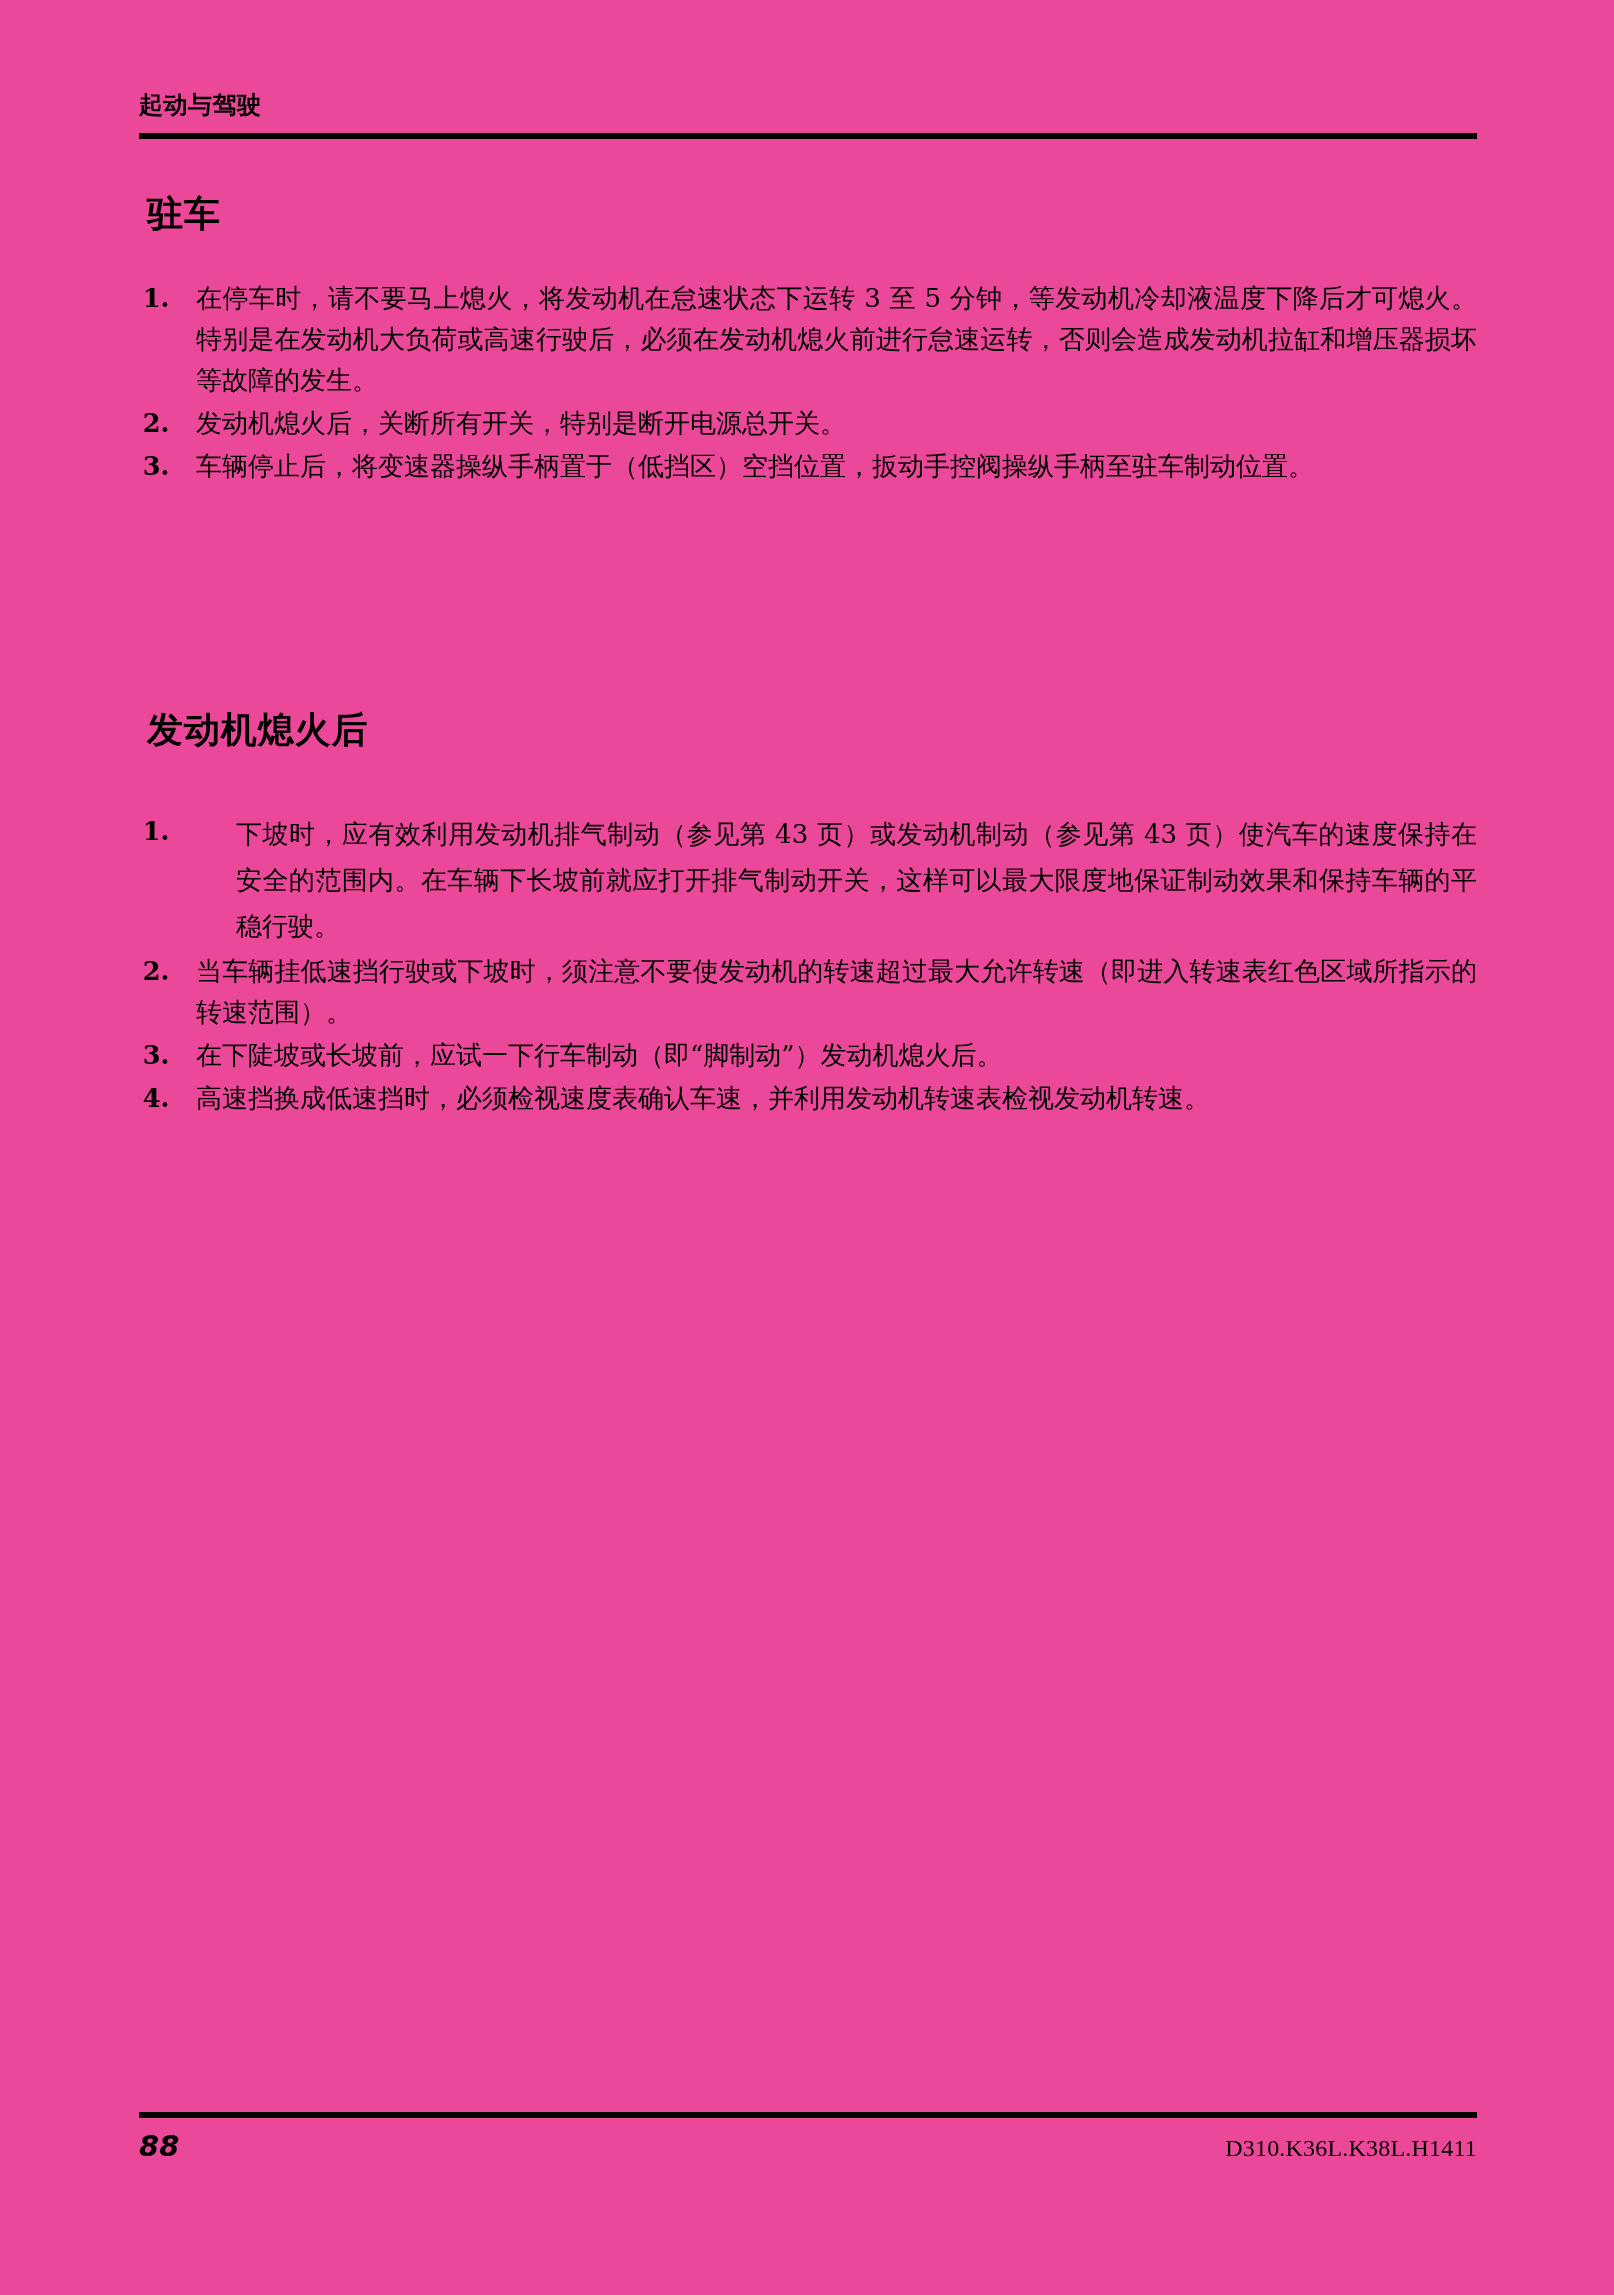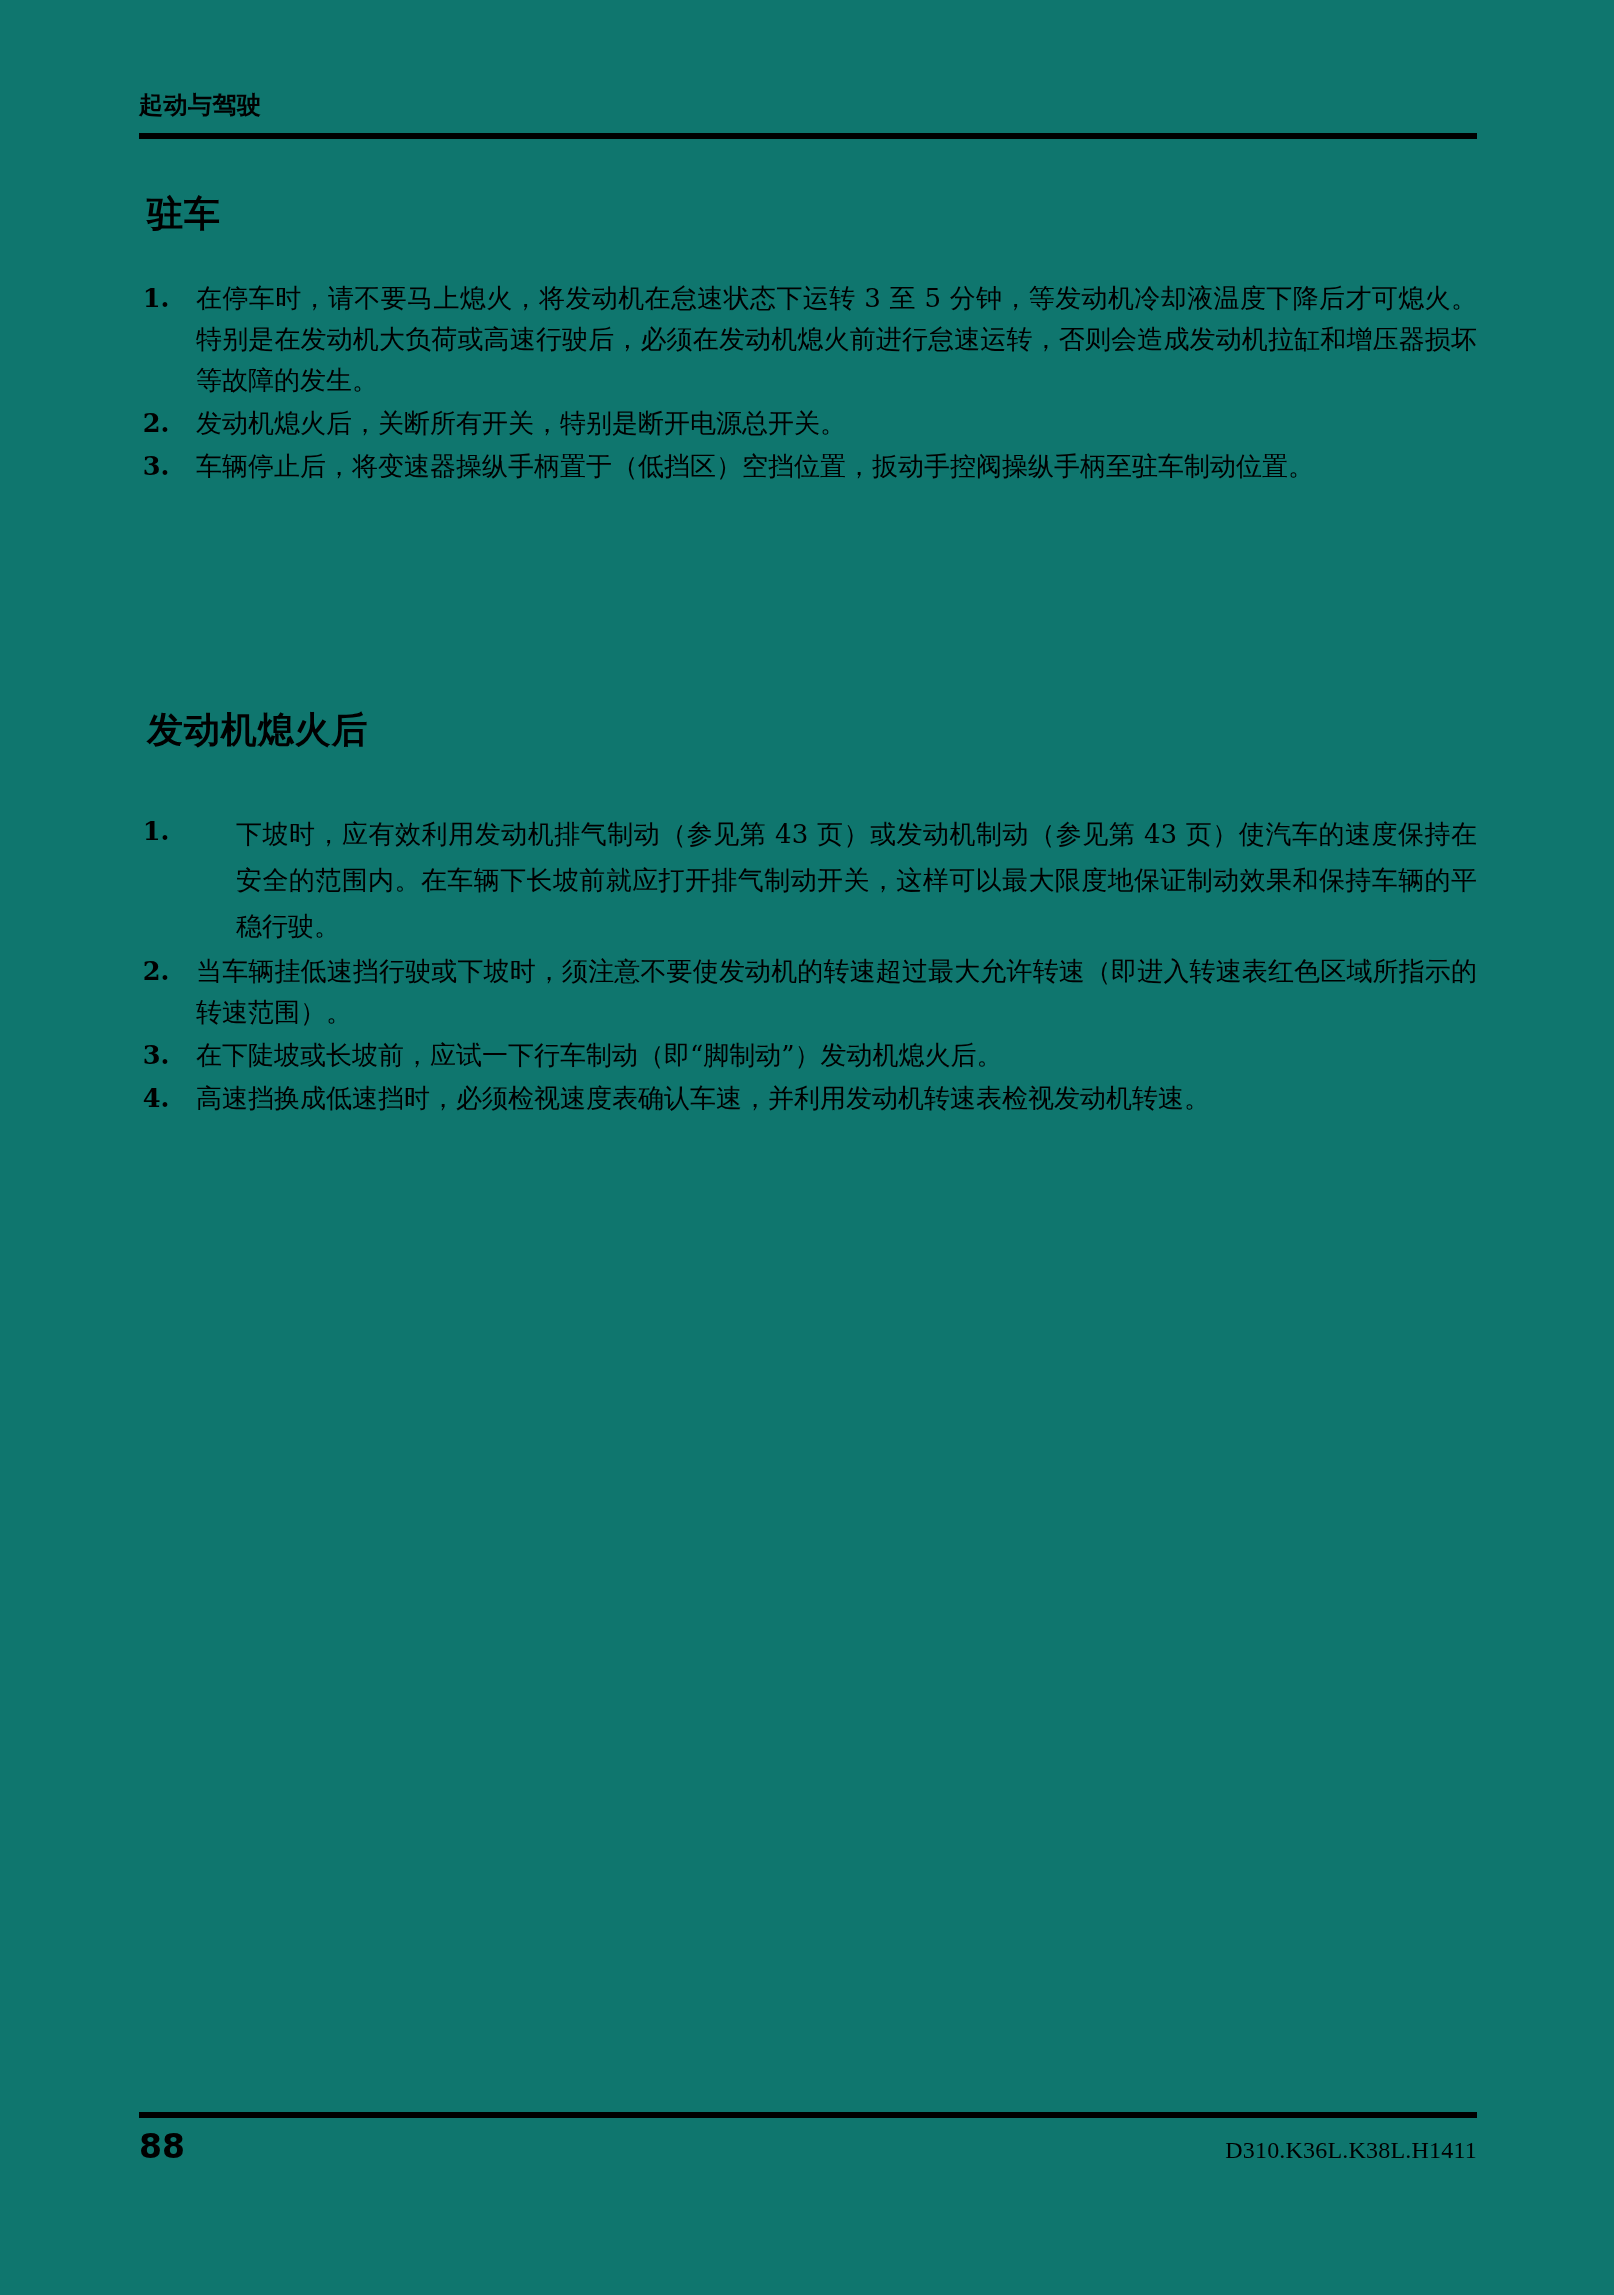--- a/index.html
+++ b/index.html
@@ -13,21 +13,21 @@
     font-family: "Liberation Serif", serif;
     color: #000000;
     position: relative;
     overflow: hidden;
   }
   .page {
     position: absolute;
     left: 0; top: 0;
     width: 1614px;
     height: 2295px;
-    background: #0f766e;
+    background: #ec4899;
   }
   .content {
     position: absolute;
     left: 139px;
     top: 0;
     width: 1338px;
   }
 
   
   .header-area {
@@ -122,22 +122,23 @@
   }
   .footer-row {
     margin-top: 12px;
     display: flex;
     align-items: baseline;
     justify-content: space-between;
   }
   .page-number {
     font-family: "DejaVu Sans", sans-serif;
     font-weight: bold;
-    font-size: 33px;
+    font-size: 29px;
     line-height: 33px;
+    font-style: italic;
   }
   .doc-code {
     font-family: Liberation Serif, serif;
     font-size: 24px;
     line-height: 22px;
     letter-spacing: 0.2px;
   }
 </style>
 </head>
 <body>

